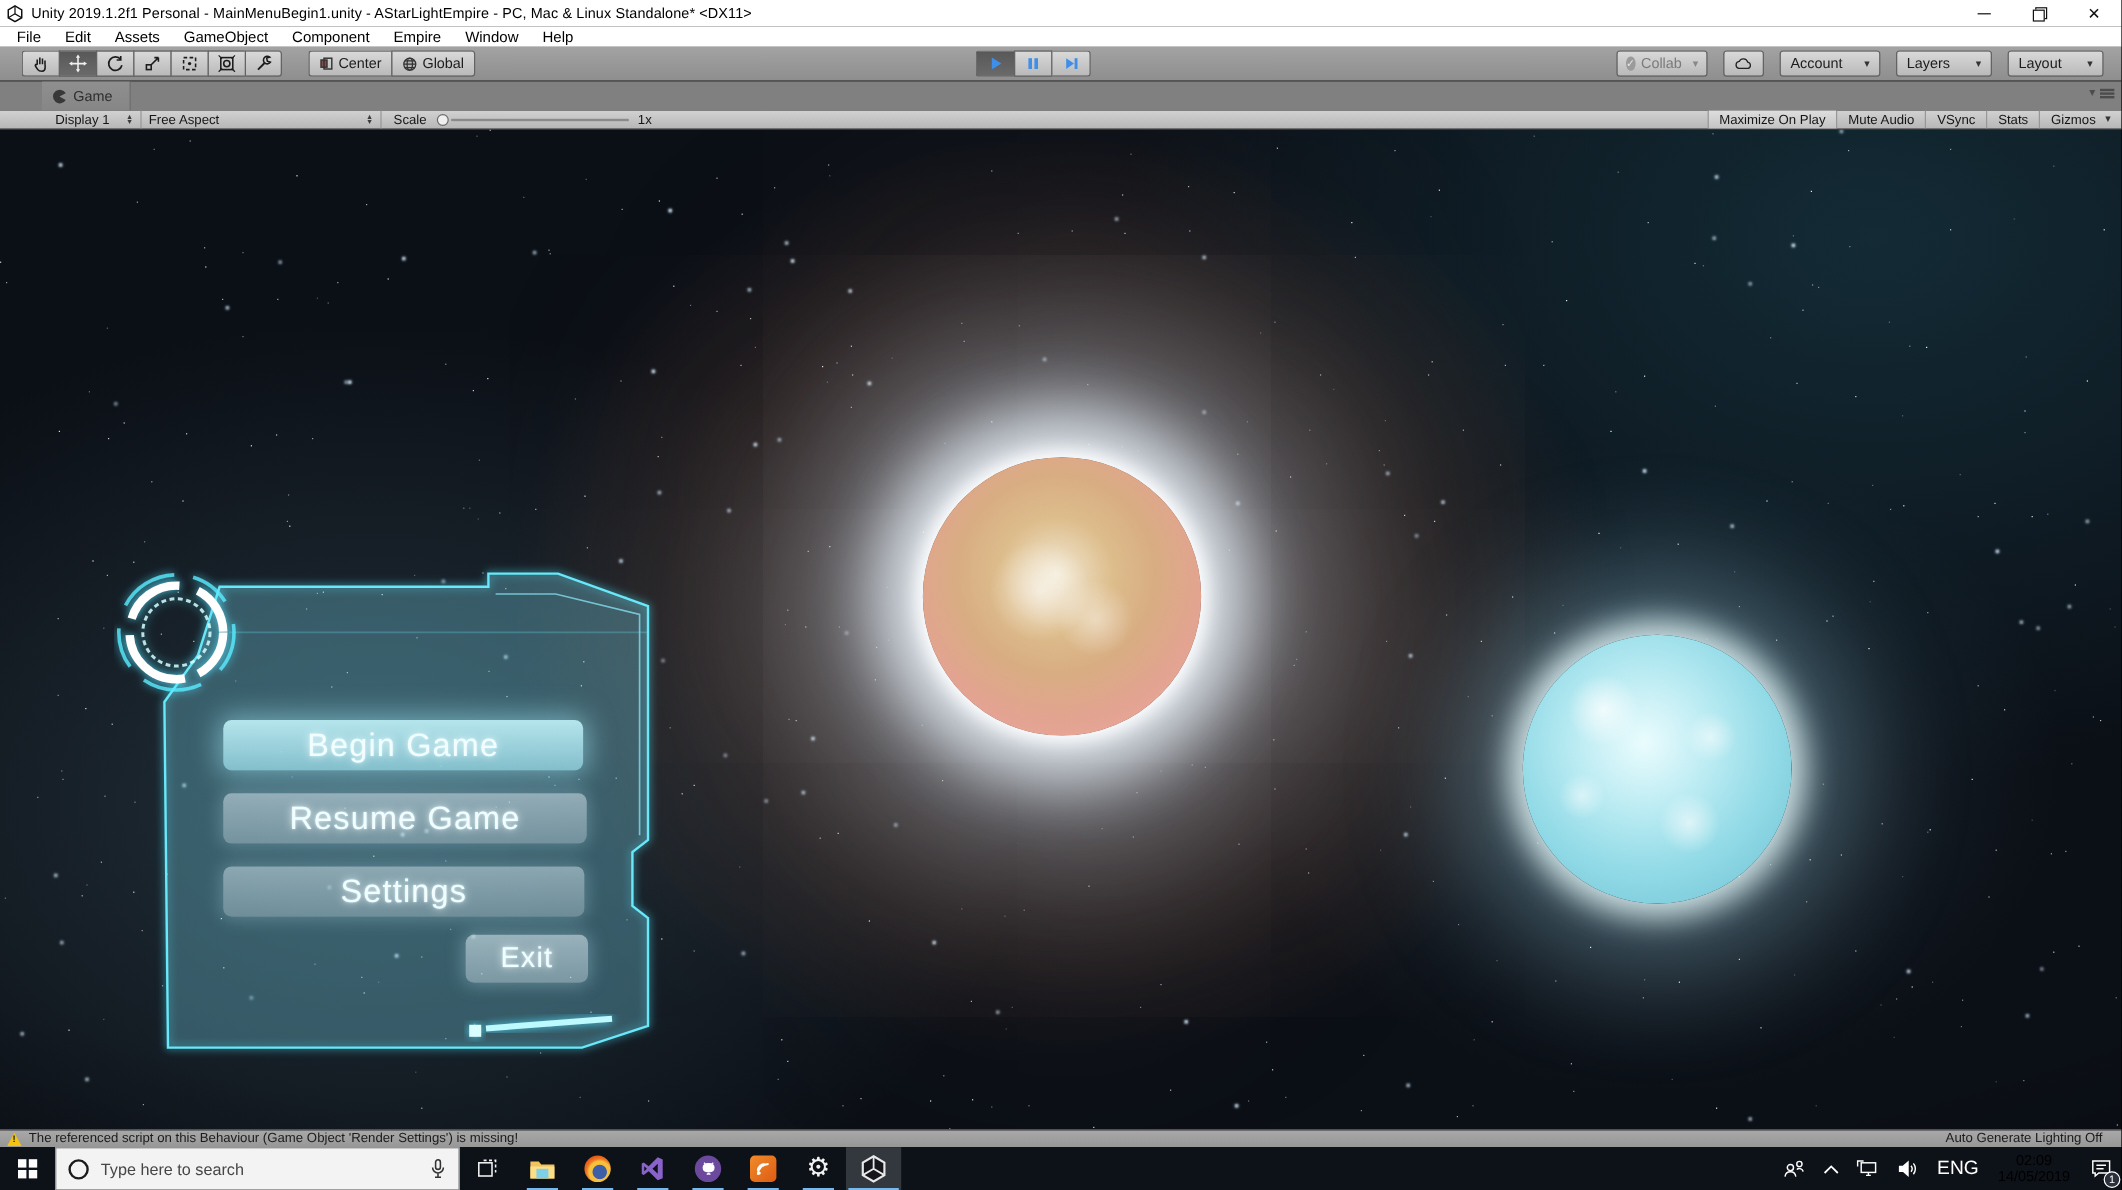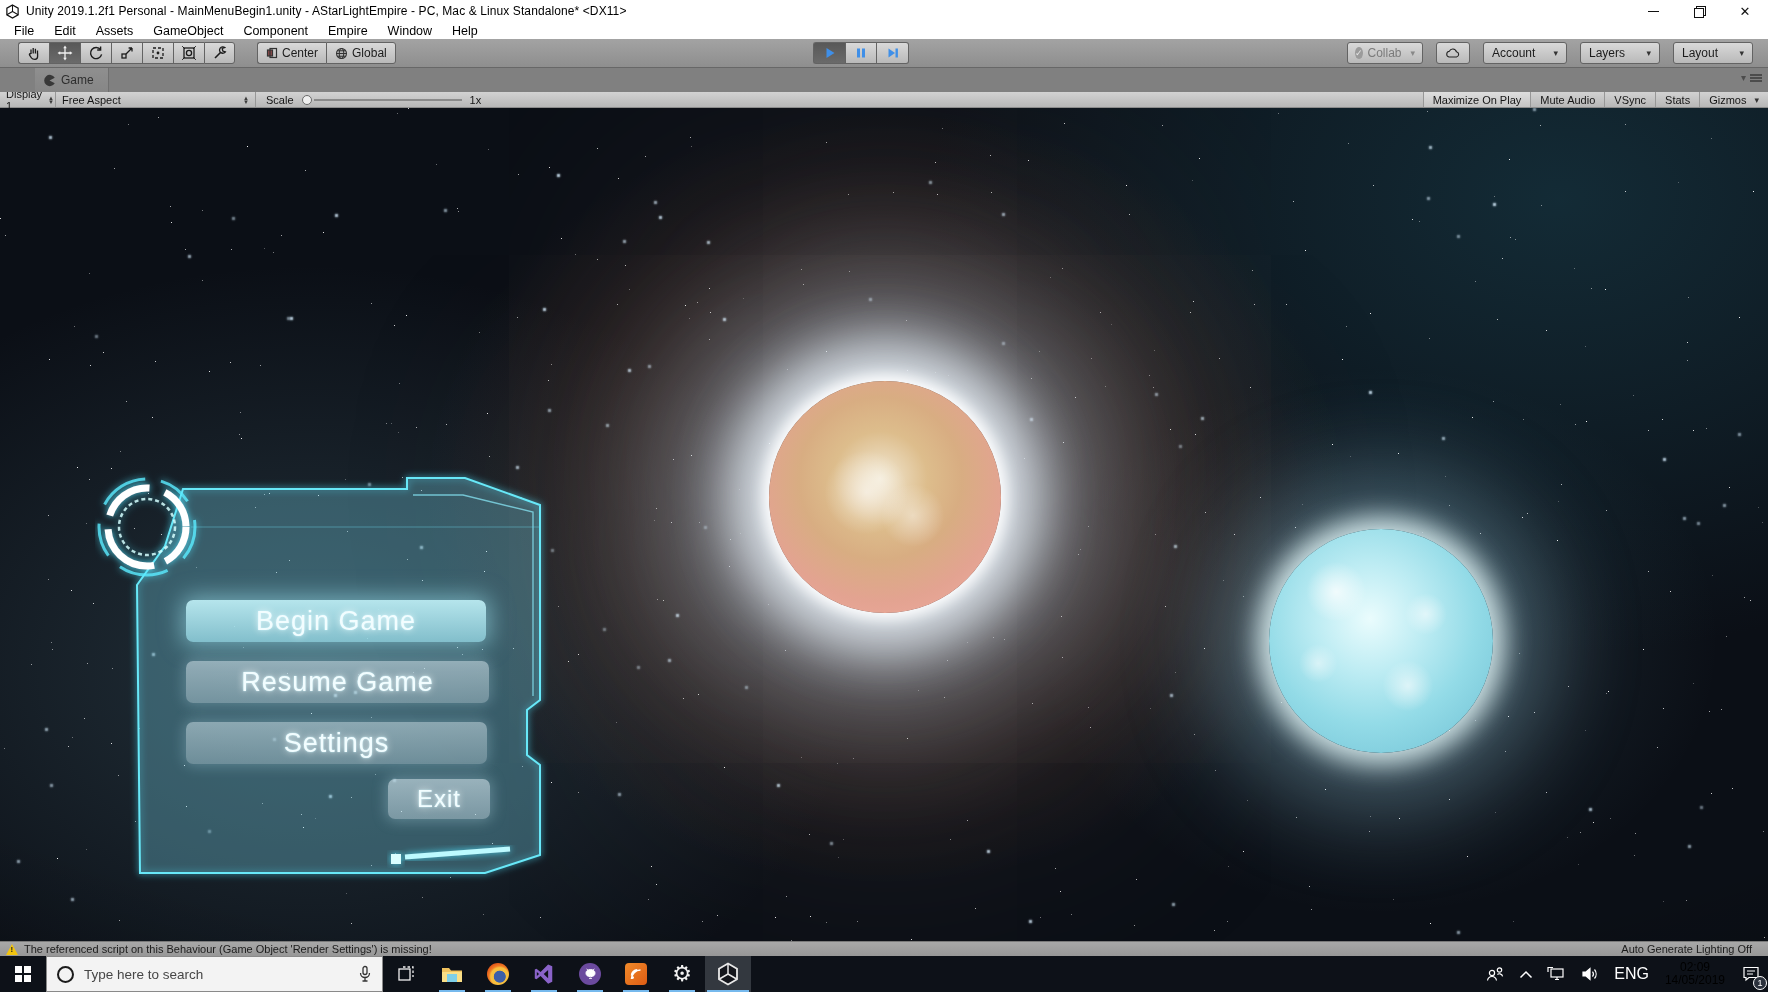--- a/index.html
+++ b/index.html
@@ -55,21 +55,21 @@
     background:linear-gradient(#8f8f8f,#868686); border-right:1px solid #6f6f6f; color:#2e2e2e; font-size:12px;margin-left:35px; }
   .tabrow-corner { position:absolute; right:6px; top:4px; display:flex; gap:4px; align-items:center; color:#4c4c4c; font-size:10px; }
   .hamburger { display:inline-block; width:12px; height:8px;
     border-top:2px solid #4c4c4c; border-bottom:2px solid #4c4c4c; position:relative; }
   .hamburger::after { content:""; position:absolute; left:0; top:1px; width:12px; height:2px; background:#4c4c4c; }
 
   
   .gv-toolbar { height:16px; background:linear-gradient(#d2d2d2,#b7b7b7); border-bottom:1px solid #8c8c8c;
     display:flex; align-items:center; font-size:11px; color:#151515; flex:0 0 auto; }
   .gv-popup { height:100%; display:flex; align-items:center; gap:6px; padding:0 6px; border-right:1px solid #979797; }
-  .gv-popup.display { width:56px; }
+  .gv-popup.display { width:78px;margin-left:40px; }
   .gv-popup.aspect  { width:200px; }
   .updown { display:flex; flex-direction:column; line-height:4px; font-size:6px; color:#3a3a3a; margin-left:auto; }
   .scale-area { display:flex; align-items:center; gap:8px; padding-left:10px; }
   .scale-knob { width:10px; height:10px; border-radius:50%; background:#efefef; border:1px solid #6a6a6a; }
   .scale-track { width:148px; height:2px; background:#8a8a8a; margin-left:-6px; }
   .gv-right { margin-left:auto; display:flex; height:100%; align-items:stretch; }
   .gv-btn { display:flex; align-items:center; padding:4px 9px; border-left:1px solid #979797; gap:4px; }
   .gv-btn.lit { background:linear-gradient(#dedede,#c4c4c4); }
 
   

